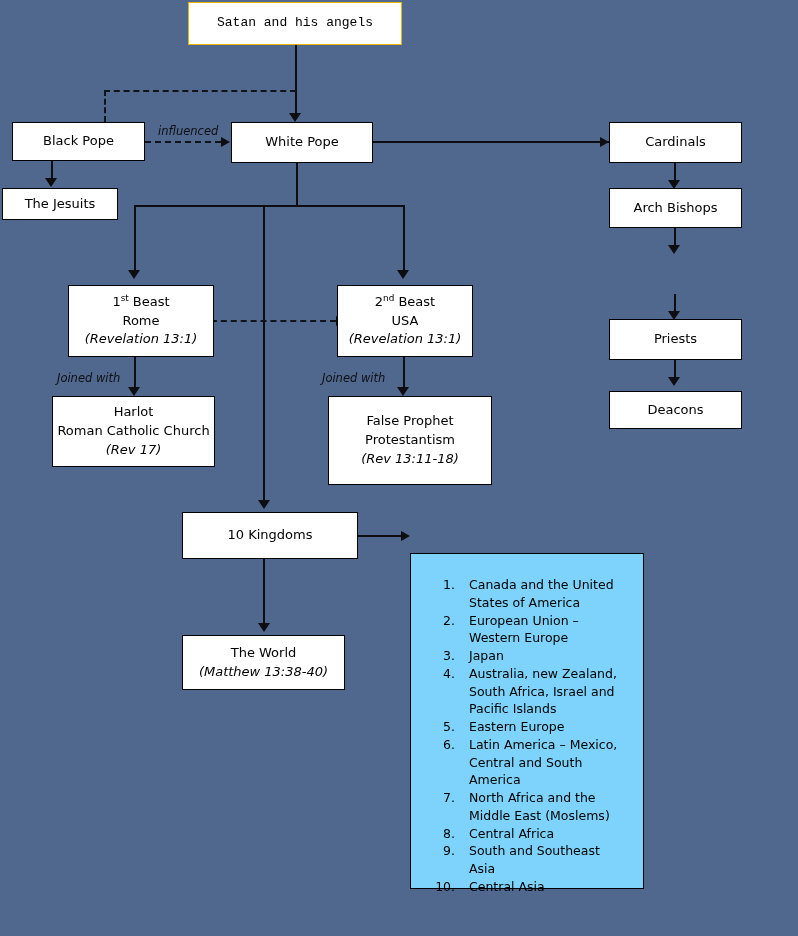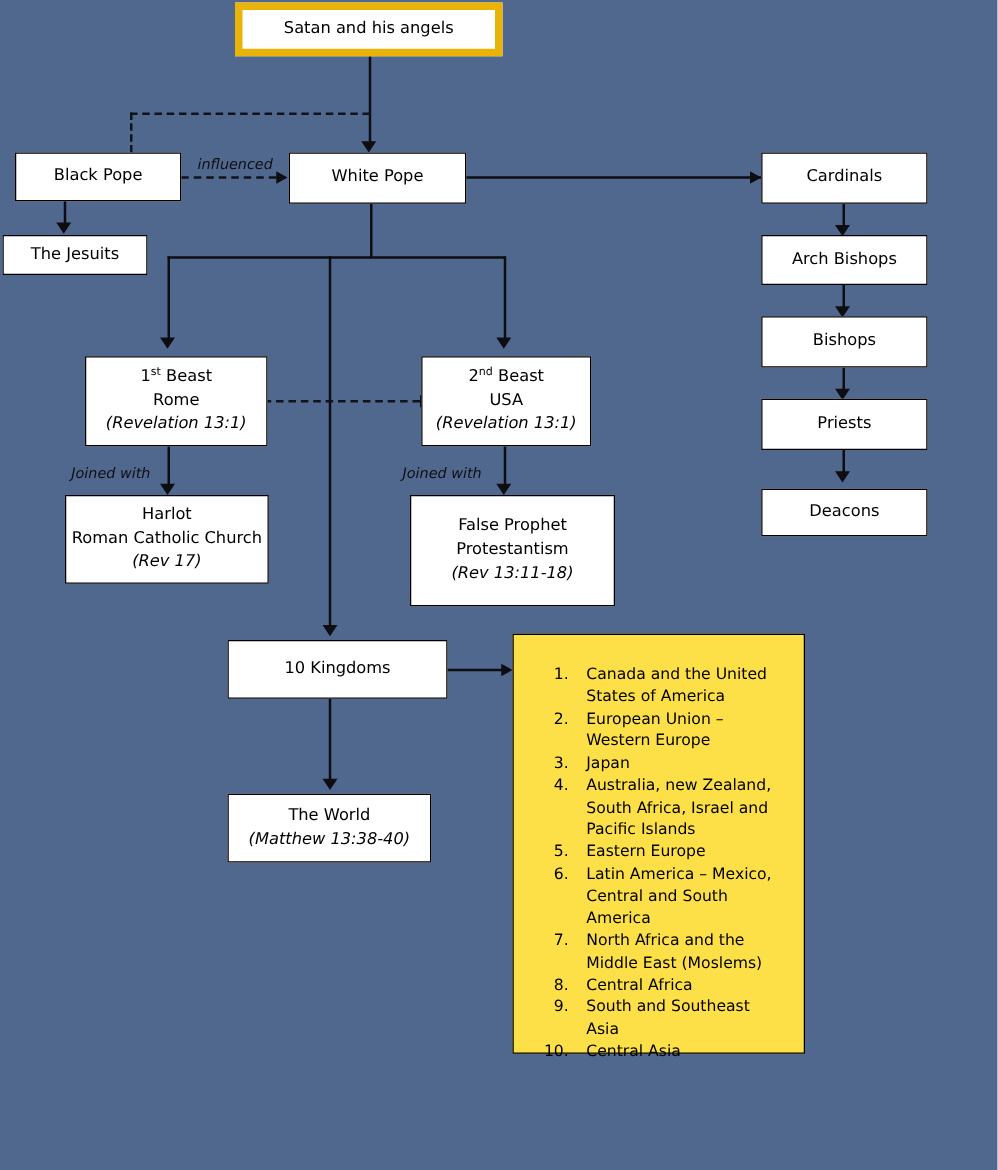--- a/index.html
+++ b/index.html
@@ -23,21 +23,22 @@
     display: flex;
     flex-direction: column;
     align-items: center;
     justify-content: center;
     color: #000000;
     font-size: 13px;
     line-height: 1.45;
     text-align: center;
   }
   .box.thick {
-    border: 6px solid #eab308;
+    border: 1px solid #eab308;
+    font-family: Liberation Mono, monospace;
   }
   .box .ln { display: block; white-space: nowrap; }
   .box .ital { font-style: italic; }
   sup { font-size: 0.68em; vertical-align: super; line-height: 0; }
 
   
   .vline, .hline {
     position: absolute;
     background: #0d0d12;
   }
@@ -74,24 +75,25 @@
   .edge-label {
     position: absolute;
     font-style: italic;
     font-size: 11.5px;
     color: #0e0e12;
     white-space: nowrap;
   }
 
   .listbox {
     position: absolute;
-    background: #fde047;
+    background: #7dd3fc;
     border: 1px solid #000000;
     box-sizing: border-box;
     padding: 22px 14px 14px 14px;
+    margin-top: 46px;
   }
   .listbox ol {
     margin: 0;
     padding-left: 34px;
     font-size: 12.5px;
     line-height: 1.42;
     color: #000;
   }
   .listbox ol li {
     padding-left: 10px;
@@ -175,23 +177,20 @@
   </div>
 
   <div class="box" style="left:609px; top:122px; width:133px; height:41px;">
     <span class="ln">Cardinals</span>
   </div>
 
   <div class="box" style="left:609px; top:188px; width:133px; height:40px;">
     <span class="ln">Arch Bishops</span>
   </div>
 
-  <div class="box" style="left:609px; top:253px; width:133px; height:41px;">
-    <span class="ln">Bishops</span>
-  </div>
 
   <div class="box" style="left:609px; top:391px; width:133px; height:38px;">
     <span class="ln">Deacons</span>
   </div>
 
   <div class="box" style="left:609px; top:319px; width:133px; height:41px;">
     <span class="ln">Priests</span>
   </div>
 
   <div class="box" style="left:68px; top:285px; width:146px; height:72px;">

